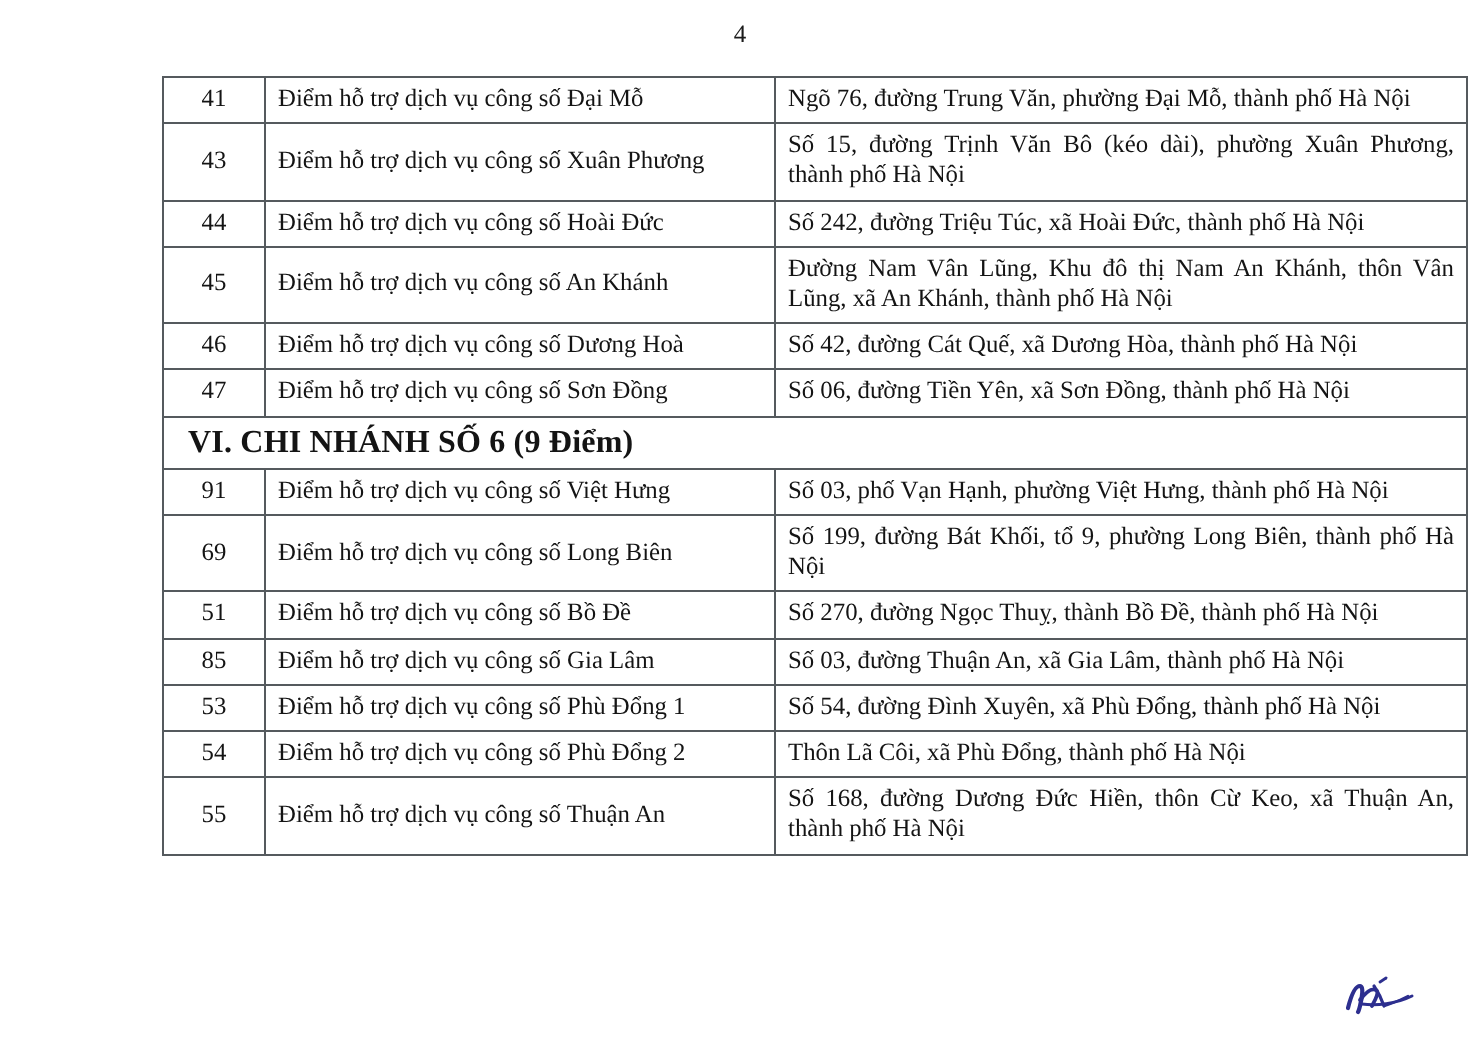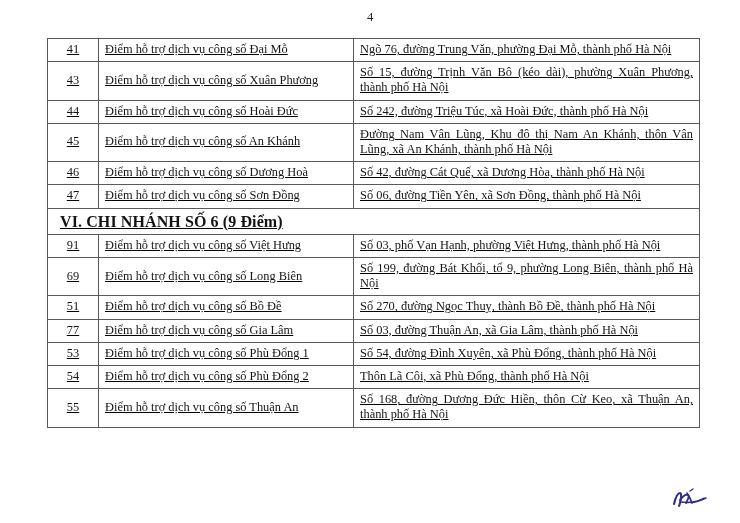--- a/index.html
+++ b/index.html
@@ -26,24 +26,23 @@
     top: 10px;
     left: 0;
     width: 740px;
     text-align: center;
     font-size: 12.5px;
     line-height: 14px;
     color: #1b1b1b;
   }
   .table-wrap {
     position: absolute;
-    left: 47px;
+    left: 81px;
     top: 38px;
     width: 613px;
-    text-decoration: underline;
   }
   table.doc-table {
     border-collapse: collapse;
     width: 613px;
     table-layout: fixed;
   }
   table.doc-table td {
     border: 1px solid #555a5e;
     padding: 3px 6px 4px 6px;
     font-size: 12.4px;
@@ -141,21 +140,21 @@
             <td class="col-no">69</td>
             <td class="col-name">Điểm hỗ trợ dịch vụ công số Long Biên</td>
             <td class="col-addr justify">Số 199, đường Bát Khối, tổ 9, phường Long Biên, thành phố Hà Nội</td>
           </tr>
           <tr>
             <td class="col-no">51</td>
             <td class="col-name">Điểm hỗ trợ dịch vụ công số Bồ Đề</td>
             <td class="col-addr">Số 270, đường Ngọc Thuỵ, thành Bồ Đề, thành phố Hà Nội</td>
           </tr>
           <tr>
-            <td class="col-no">77</td>
+            <td class="col-no">85</td>
             <td class="col-name">Điểm hỗ trợ dịch vụ công số Gia Lâm</td>
             <td class="col-addr">Số 03, đường Thuận An, xã Gia Lâm, thành phố Hà Nội</td>
           </tr>
           <tr>
             <td class="col-no">53</td>
             <td class="col-name">Điểm hỗ trợ dịch vụ công số Phù Đổng 1</td>
             <td class="col-addr">Số 54, đường Đình Xuyên, xã Phù Đổng, thành phố Hà Nội</td>
           </tr>
           <tr>
             <td class="col-no">54</td>

